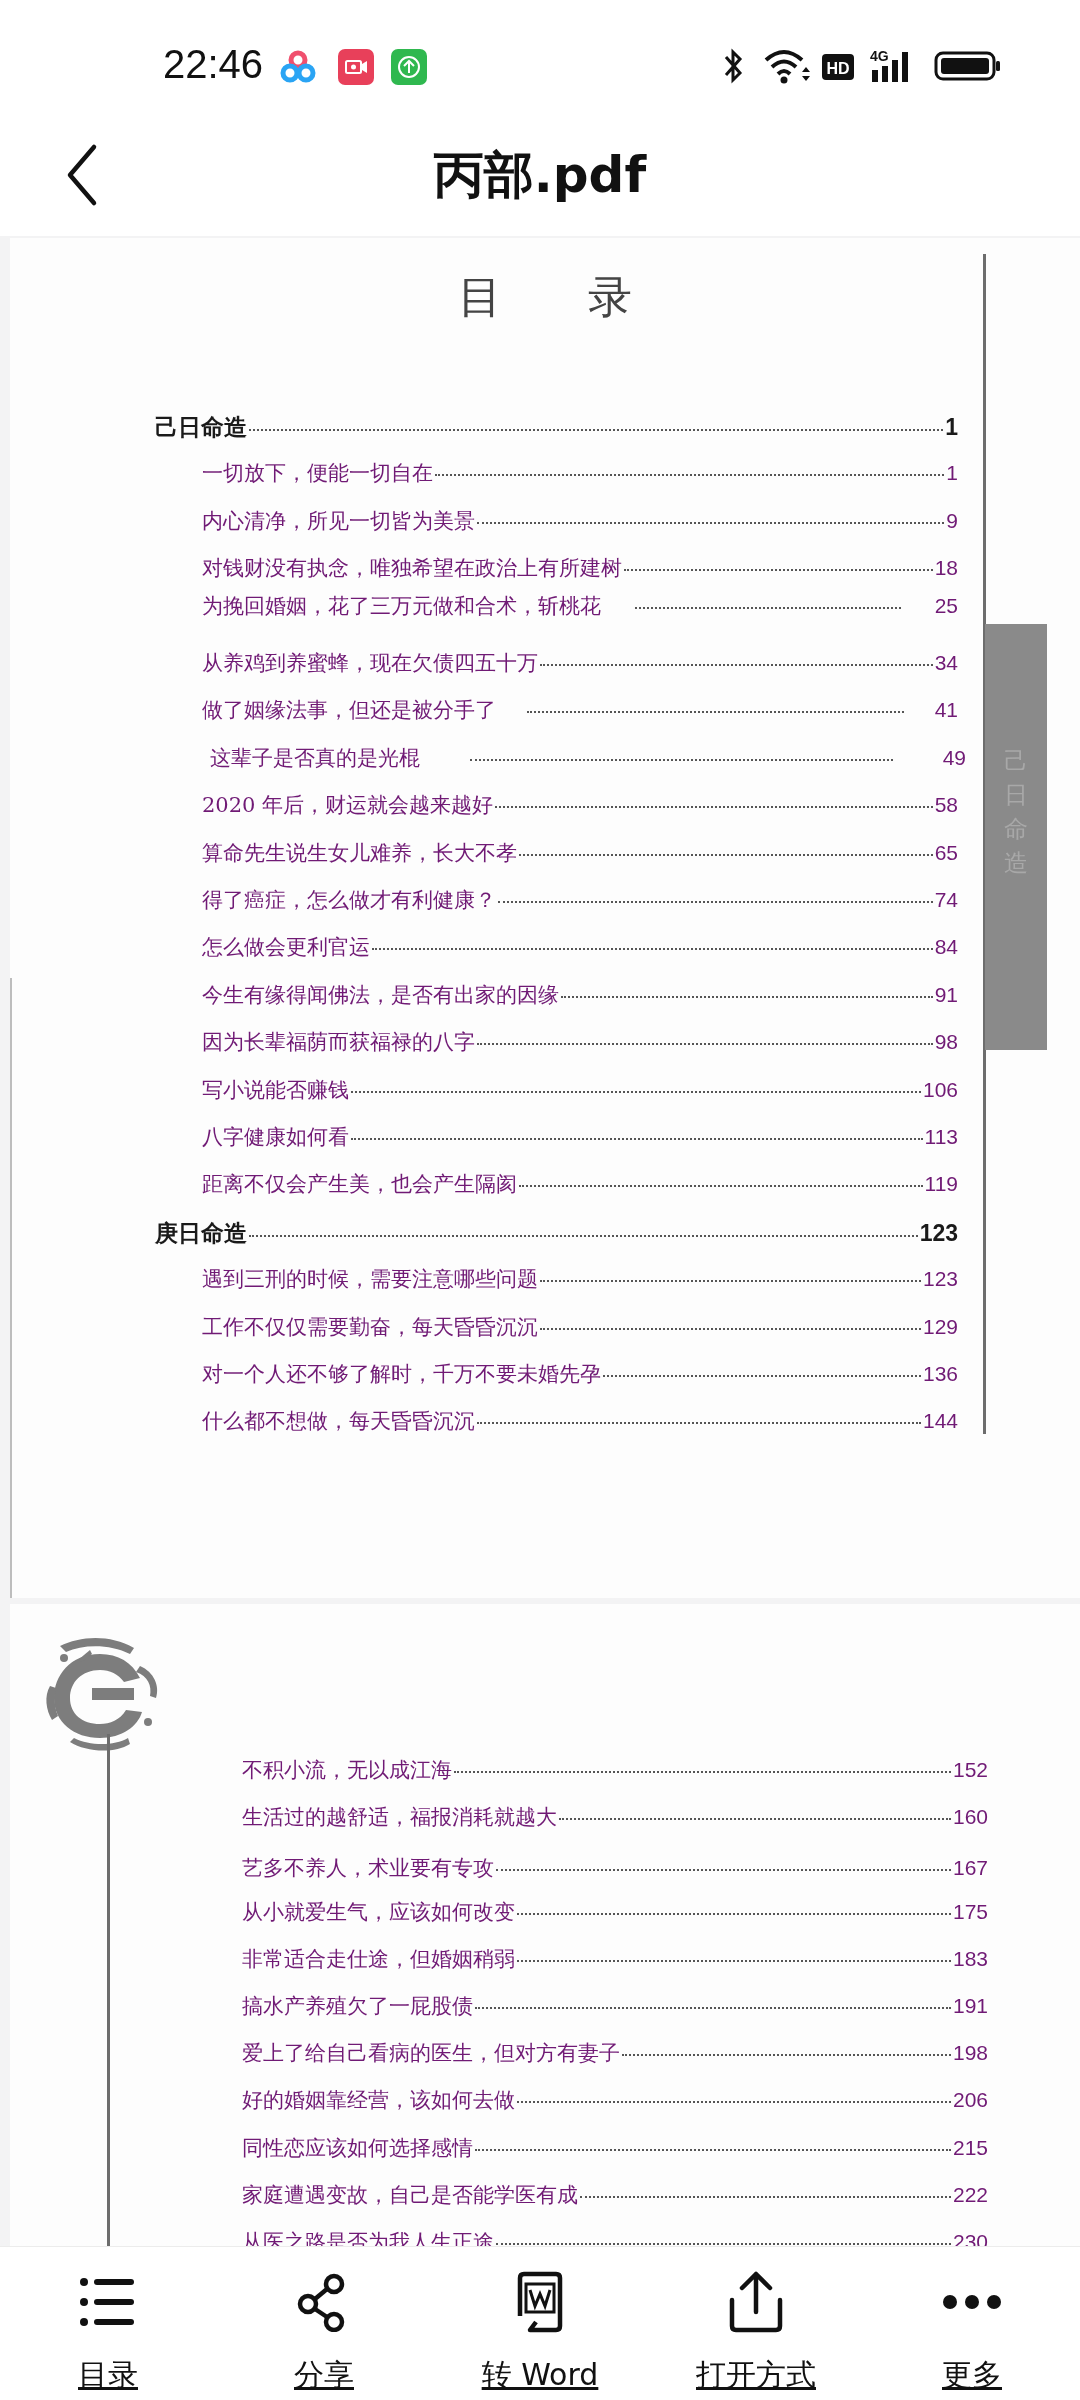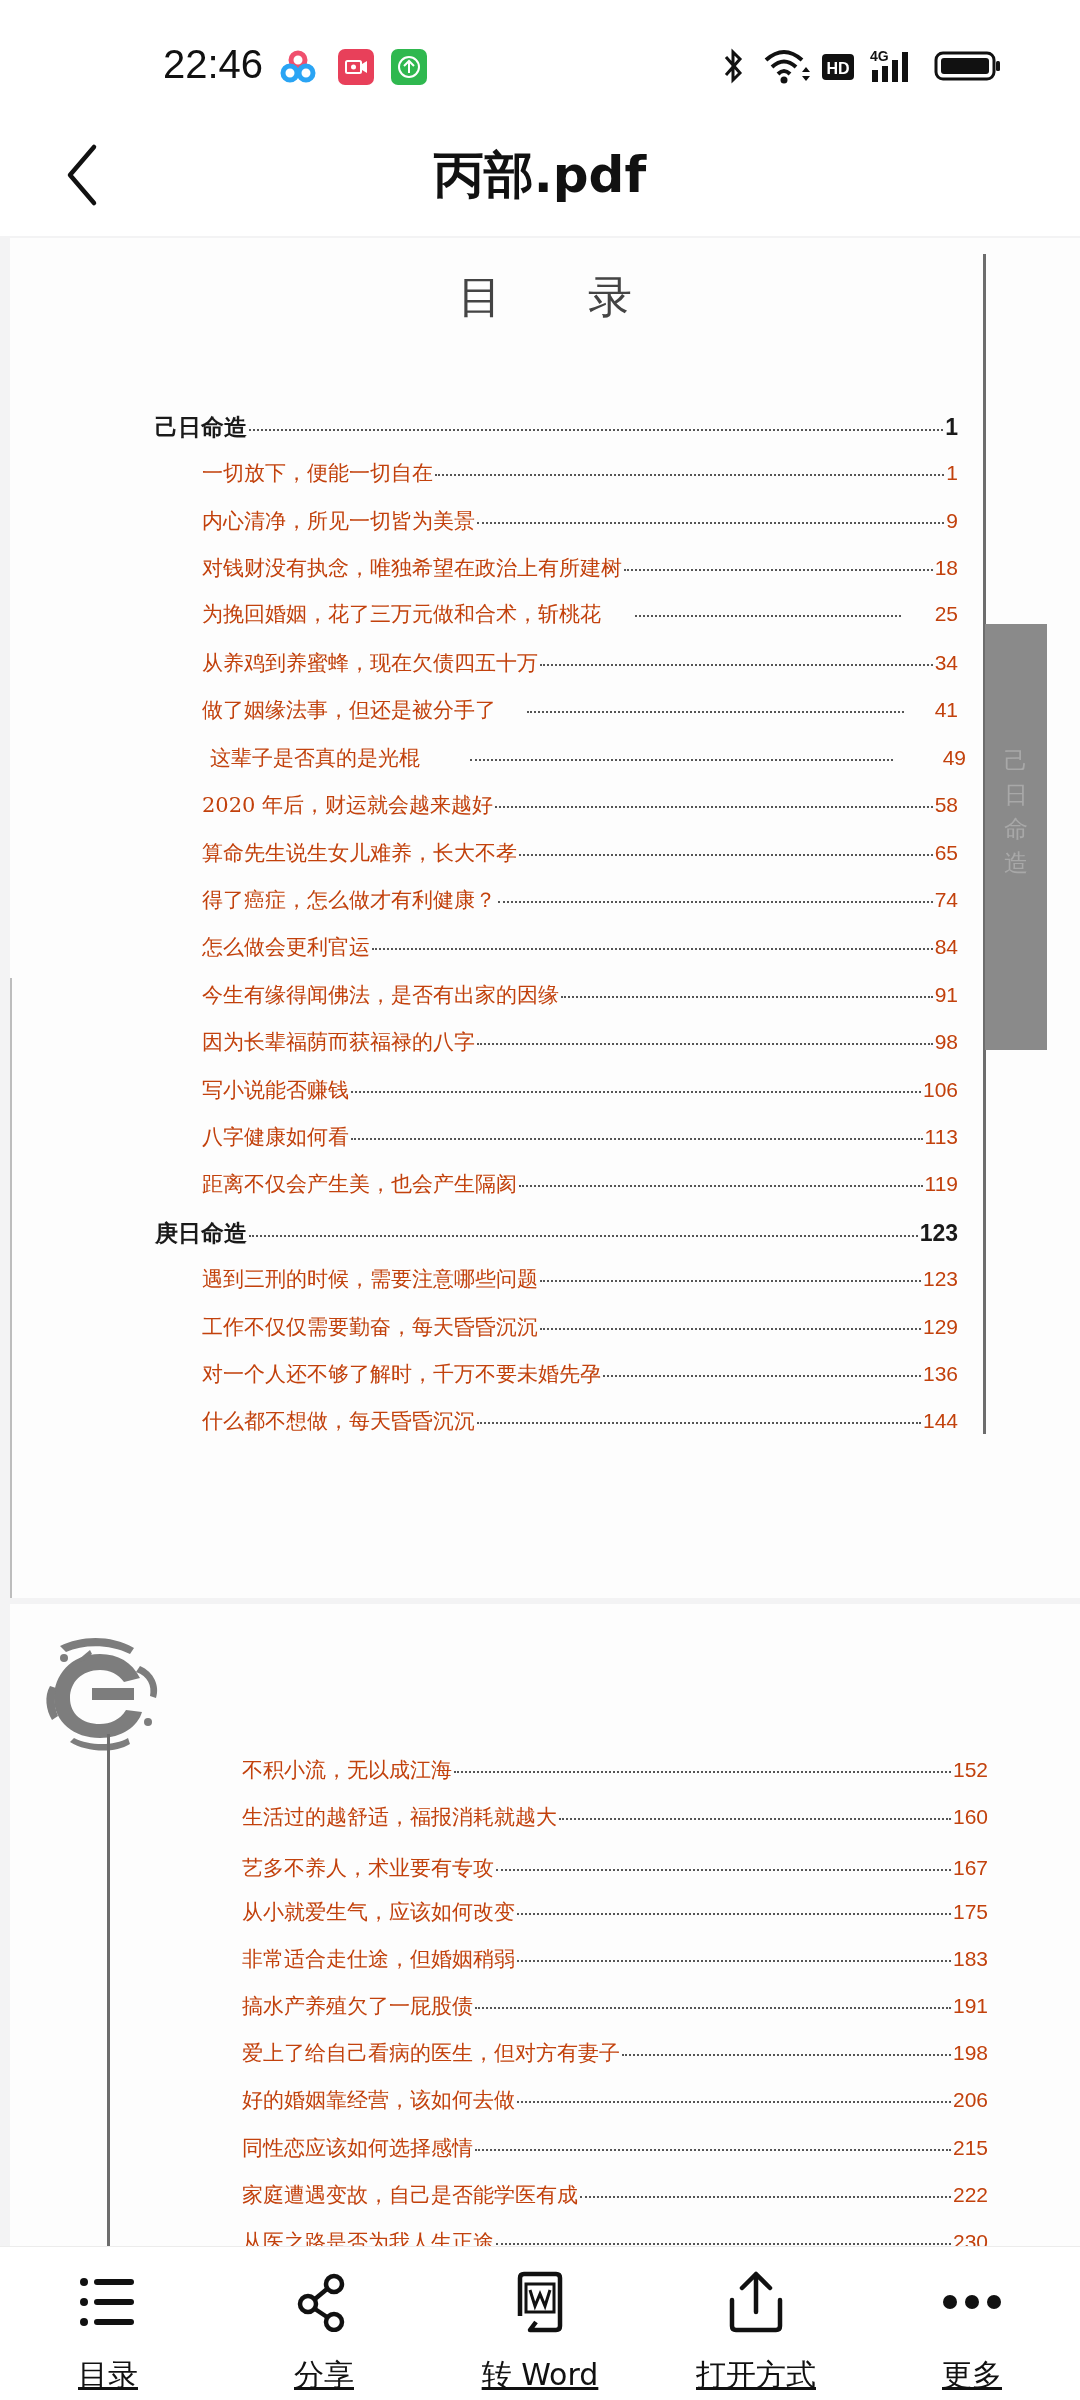--- a/index.html
+++ b/index.html
@@ -18,21 +18,21 @@
   .header-title { position: absolute; left: 0; width: 1080px; top: 22px; text-align: center; font-size: 50px; font-weight: bold; color: #111; font-family: "DejaVu Sans", sans-serif; }
 
   
   .viewer { position: absolute; left: 0; top: 236px; width: 1080px; height: 2010px; background: #f3f3f4; overflow: hidden; }
   .pdf-page { position: absolute; left: 10px; width: 1070px; background: #fdfdfd; }
   .page1 { top: 2px; height: 1360px; }
   .page2 { top: 1368px; height: 700px; }
 
   .toc-title { position: absolute; left: 0; width: 1070px; top: 30px; text-align: center; font-family: "DejaVu Serif", serif; font-size: 44px; color: #444; letter-spacing: 36px; padding-left: 36px; }
 
-  .toc-row { position: absolute; display: flex; align-items: baseline; font-family: "DejaVu Serif", serif; color: #c2410c; white-space: nowrap; }
+  .toc-row { position: absolute; display: flex; align-items: baseline; font-family: "DejaVu Serif", serif; color: #701a75; white-space: nowrap; }
   .toc-row .t { flex: 0 0 auto; }
   .toc-row .dots { flex: 1 1 auto; overflow: hidden; margin: 0 2px; border-bottom: 2px dotted #555; transform: translateY(-4px); height: 1px; }
   .toc-row .p { flex: 0 0 auto; font-family: "Liberation Sans", sans-serif; }
   .toc-row.section { font-weight: bold; font-size: 23px; color: #1a1a1a; }
   .toc-row.item { font-size: 21px; }
 
   .p1-rightline { position: absolute; left: 973px; top: 16px; width: 3px; height: 1180px; background: #6d6d6d; }
   .p1-tab { position: absolute; left: 975px; top: 386px; width: 62px; height: 426px; background: #8a8a8a; }
   .p1-tab .tab-text { position: absolute; left: 14px; top: 120px; width: 34px; font-size: 24px; line-height: 34px; color: #a8a8a8; font-family: "DejaVu Serif", serif; word-break: break-all; text-align: center; }
   .p1-leftline { position: absolute; left: 0; top: 740px; width: 2px; height: 620px; background: #bdbdbd; }
@@ -145,21 +145,21 @@
         <div class="toc-row item" style="top: 268.8px; left: 192px; width: 756px;">
           <span class="t">内心清净，所见一切皆为美景</span>
           <span class="dots"></span>
           <span class="p">9</span>
         </div>
         <div class="toc-row item" style="top: 316.2px; left: 192px; width: 756px;">
           <span class="t">对钱财没有执念，唯独希望在政治上有所建树</span>
           <span class="dots"></span>
           <span class="p">18</span>
         </div>
-        <div class="toc-row item" style="top: 362px; left: 192px; width: 756px; gap: 32px;">
+        <div class="toc-row item" style="top: 354px; left: 192px; width: 756px; gap: 32px;">
           <span class="t">为挽回婚姻，花了三万元做和合术，斩桃花</span>
           <span class="dots"></span>
           <span class="p">25</span>
         </div>
         <div class="toc-row item" style="top: 411px; left: 192px; width: 756px;">
           <span class="t">从养鸡到养蜜蜂，现在欠债四五十万</span>
           <span class="dots"></span>
           <span class="p">34</span>
         </div>
         <div class="toc-row item" style="top: 458.4px; left: 192px; width: 756px; gap: 29px;">

